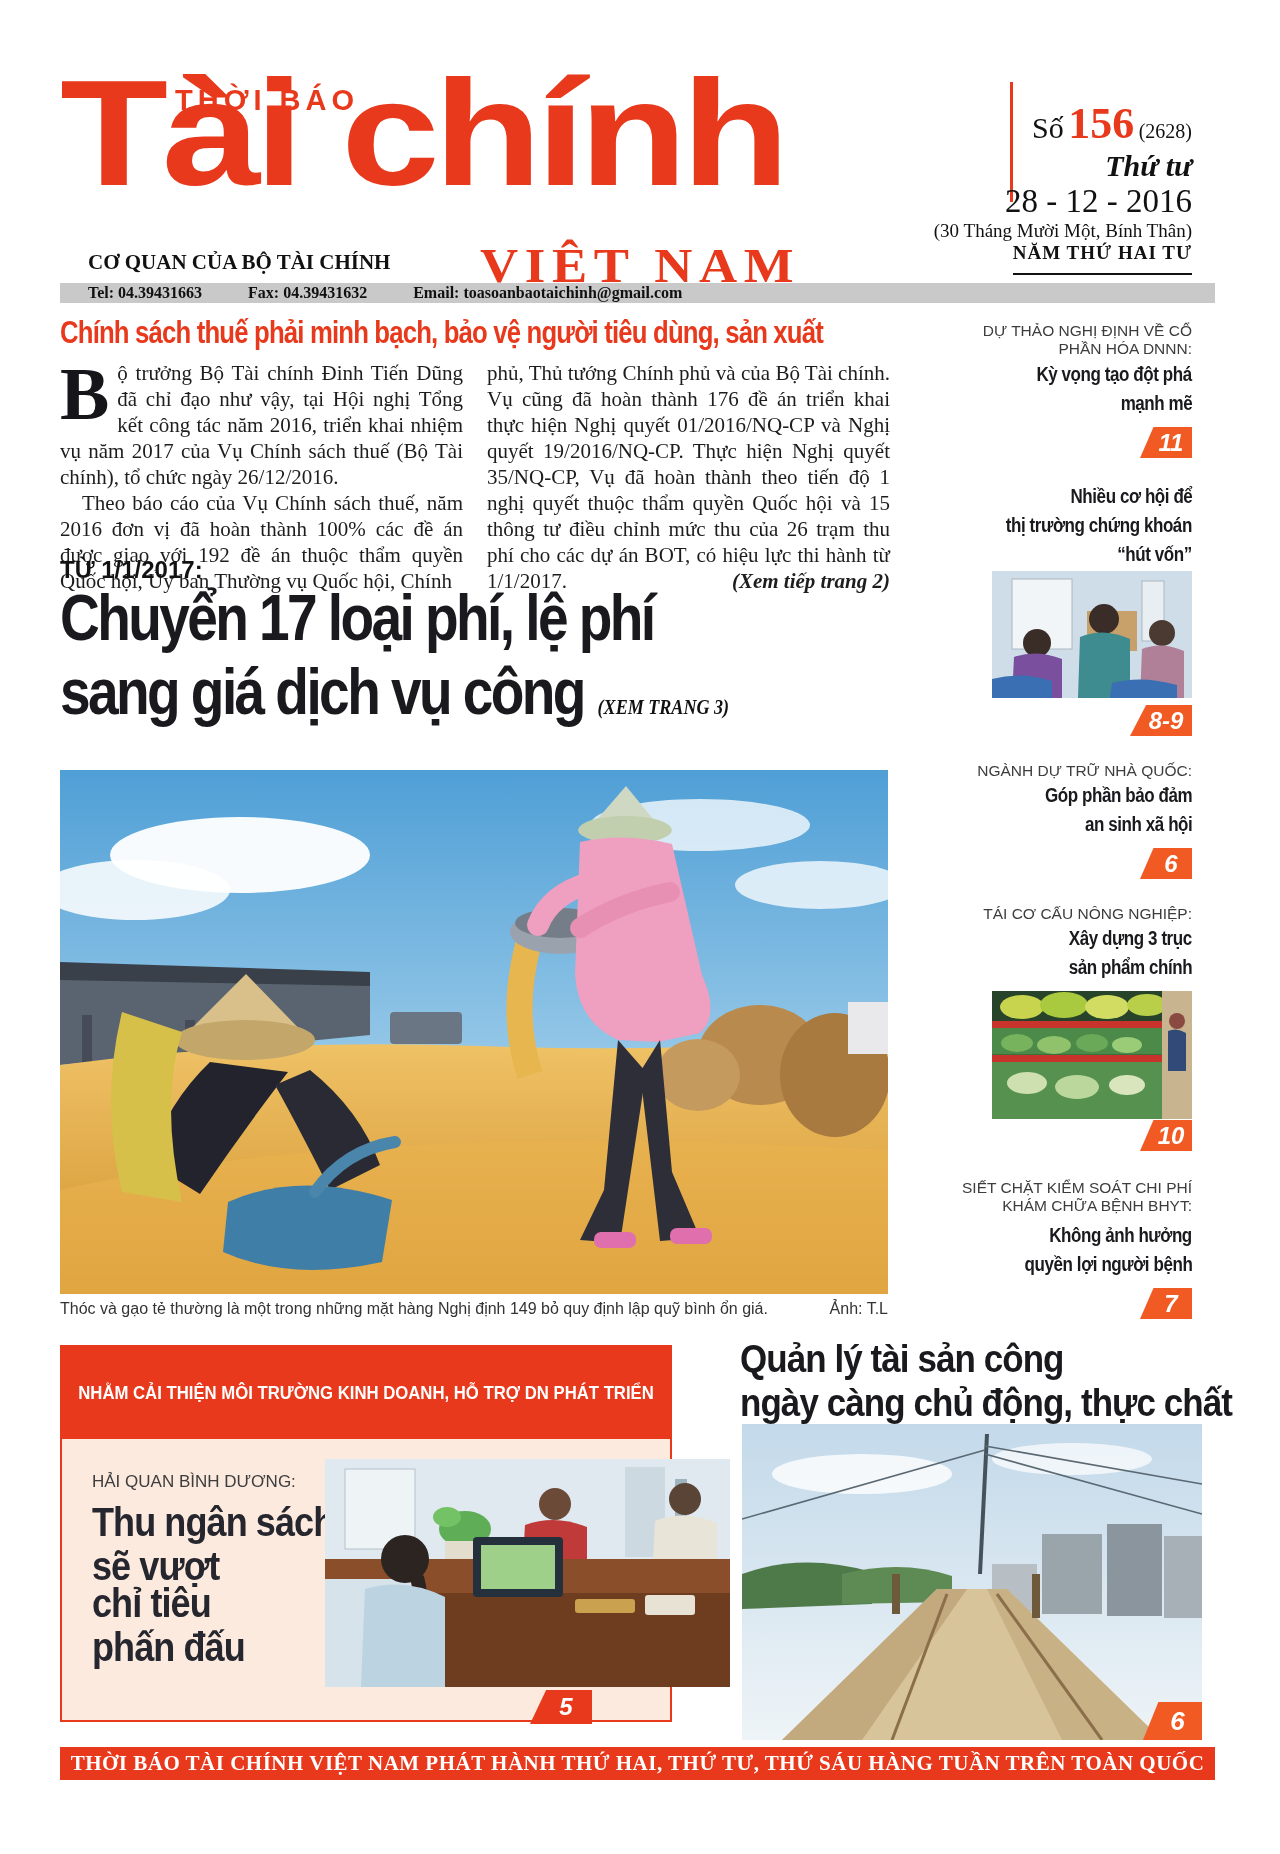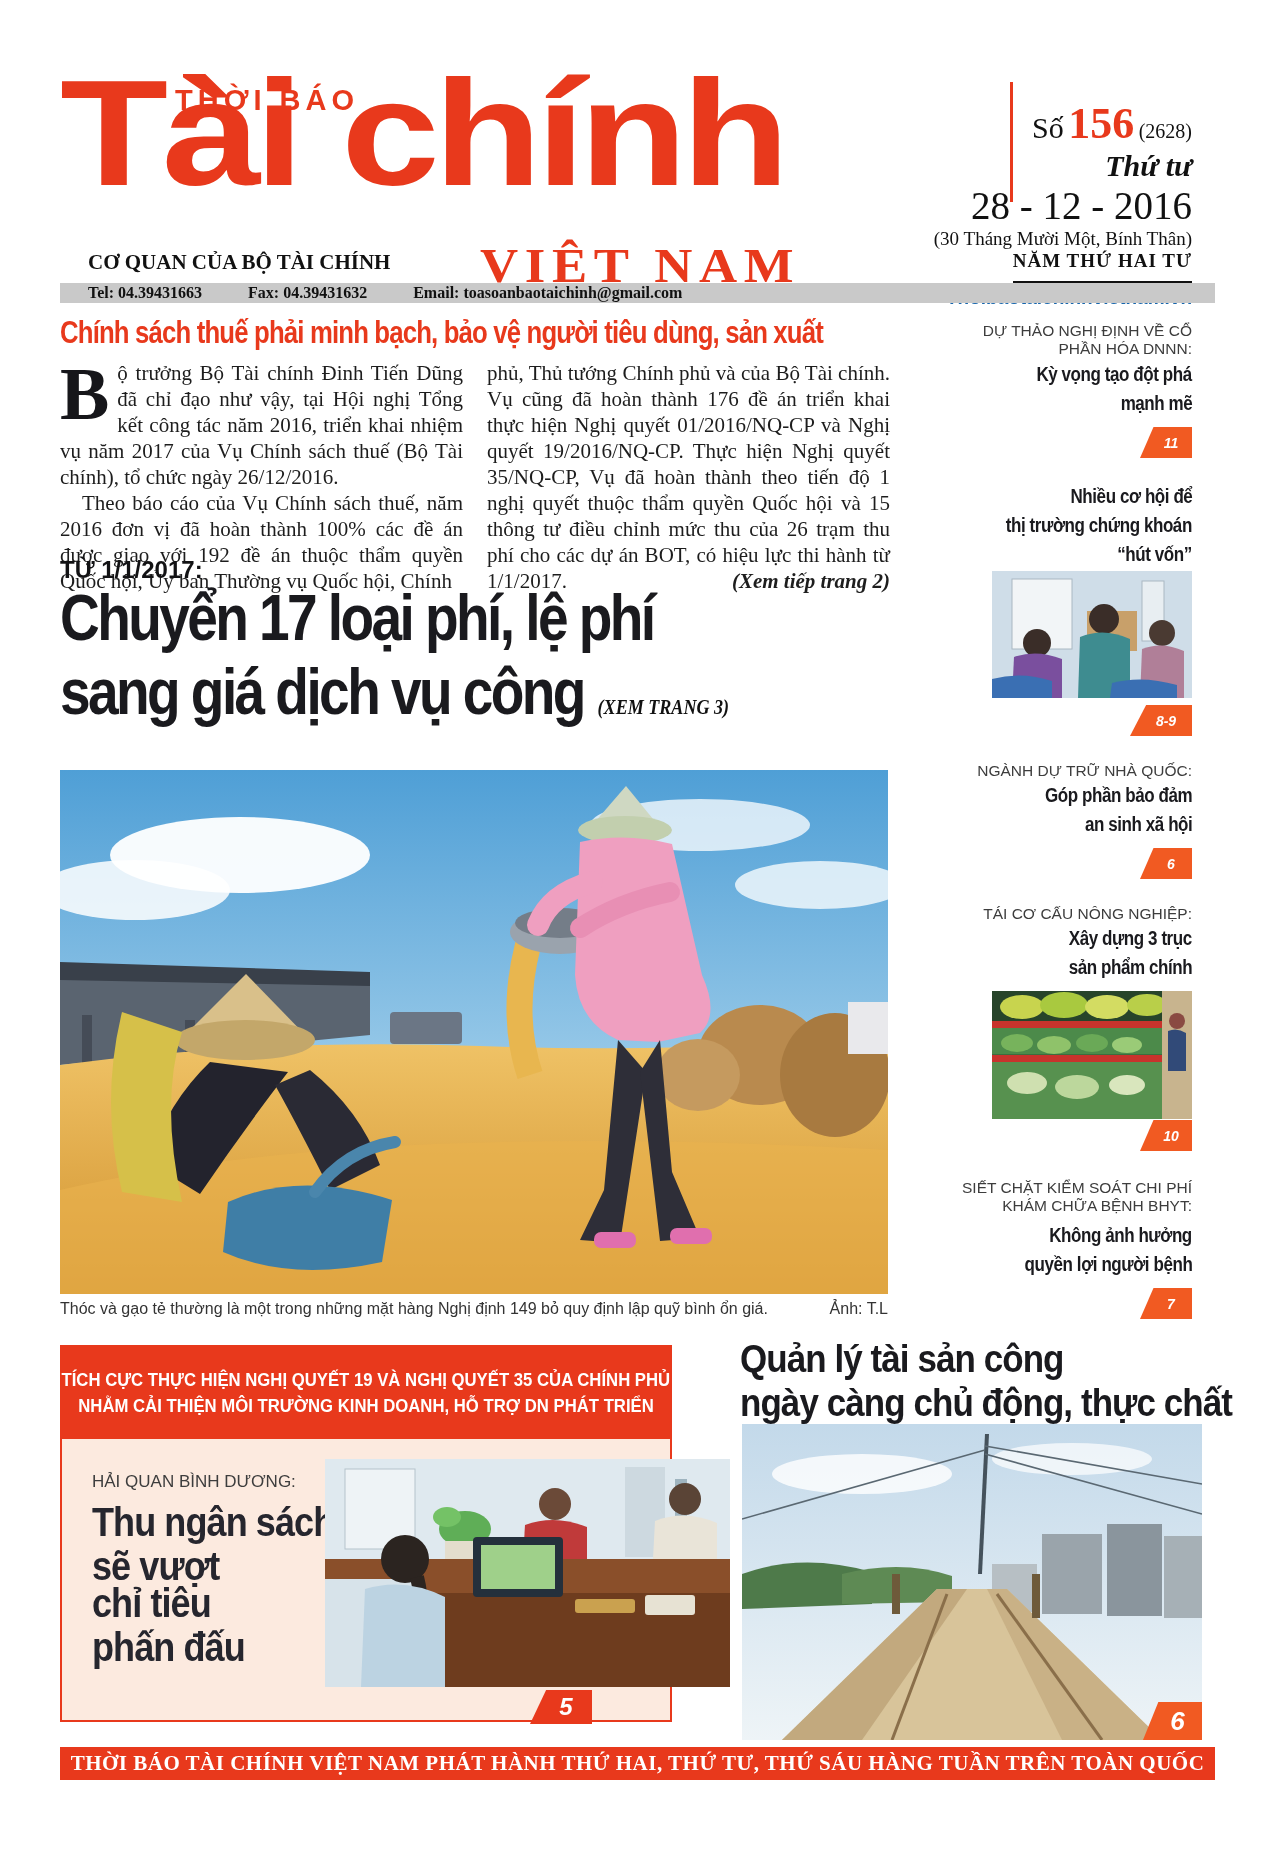--- a/index.html
+++ b/index.html
@@ -18,21 +18,21 @@
   
   .mast-kicker{font-size:29px;font-weight:900;letter-spacing:5px;color:#e8391c;}
   .mast-logo{font-size:150px;font-weight:900;letter-spacing:-5px;color:#e8391c;line-height:1;}
   .mast-country{font-family:"Liberation Serif",serif;font-size:48px;font-weight:700;letter-spacing:6px;color:#e8391c;}
   .mast-agency{font-family:"Liberation Serif",serif;font-size:21px;font-weight:700;color:#111;}
   .info{right:88px;text-align:right;color:#111;}
   .info .lbl{font-family:"Liberation Serif",serif;font-size:30px;}
   .info .num{font-family:"Liberation Serif",serif;font-size:44px;font-weight:700;color:#e8391c;}
   .info .code{font-family:"Liberation Serif",serif;font-size:20px;}
   .info-weekday{font-family:"Liberation Serif",serif;font-style:italic;font-weight:700;font-size:30px;}
-  .info-date{font-family:"Liberation Serif",serif;font-size:39px;}
+  .info-date{font-family:"Liberation Serif",serif;font-size:33px;}
   .info-lunar{font-family:"Liberation Serif",serif;font-size:19px;}
   .info-year{font-family:"Liberation Serif",serif;font-size:19px;font-weight:700;letter-spacing:1px;
              border-bottom:2px solid #111;padding-bottom:9px;display:inline-block;}
   .info-web{font-size:19px;font-weight:700;color:#1766ad;}
   .graybar{left:60px;top:283px;width:1155px;height:20px;background:#c9c9c9;display:flex;align-items:center;
            gap:46px;padding-left:28px;box-sizing:border-box;font-family:"Liberation Serif",serif;
            font-weight:700;font-size:16px;color:#111;}
   
   .lead-h{font-size:31px;font-weight:900;letter-spacing:-1px;color:#e8391c;}
   .cols{left:60px;top:360px;width:830px;display:flex;gap:24px;}
@@ -48,21 +48,21 @@
   .feat-line{font-size:64px;font-weight:900;letter-spacing:-3px;color:#1a1a1e;line-height:1;}
   .feat-ref{font-family:"Liberation Serif",serif;font-size:21px;font-weight:700;font-style:italic;
             letter-spacing:0;margin-left:16px;color:#111;}
   .caption-row{left:60px;top:1300px;width:828px;font-size:16px;color:#333;}
   .caption-row .credit{float:right;}
   
   .sb{left:950px;width:242px;text-align:right;}
   .sb-kicker{font-size:15.5px;line-height:18px;color:#3d3d3d;}
   .sb-line{font-size:20px;font-weight:800;line-height:29px;color:#1a1a1e;letter-spacing:-.5px;}
   .badge{position:absolute;right:88px;background:#f15a22;color:#fff;font-weight:700;font-style:italic;
-         font-size:14px;display:flex;align-items:center;justify-content:center;padding-left:10px;
+         font-size:24px;display:flex;align-items:center;justify-content:center;padding-left:10px;
          box-sizing:border-box;clip-path:polygon(26% 0,100% 0,100% 100%,0 100%);}
   .sb-photo{position:absolute;left:992px;width:200px;display:block;}
   
   .bl{left:60px;top:1345px;width:612px;height:377px;border:2px solid #e8391c;background:#fceadf;
       box-sizing:border-box;}
   .bl-banner{position:absolute;left:0;top:0;width:100%;height:92px;background:#e8391c;display:flex;
              flex-direction:column;align-items:center;justify-content:center;gap:4px;}
   .bl-banner div{color:#fff;font-weight:800;font-size:19px;}
   .bl-kicker{position:absolute;left:30px;top:125px;font-size:17px;color:#3d3d3d;}
   .bl-line{position:absolute;left:30px;font-size:40px;font-weight:900;letter-spacing:-1px;
@@ -259,21 +259,20 @@
 
   <div class="abs sb sb-kicker" style="top:1179px;">SIẾT CHẶT KIỂM SOÁT CHI PHÍ KHÁM CHỮA BỆNH BHYT:</div>
   <div class="abs sb" style="top:1221px;">
     <div class="sb-line"><span class="cx85r">Không ảnh hưởng</span></div>
     <div class="sb-line"><span class="cx85r">quyền lợi người bệnh</span></div>
   </div>
   <div class="badge" style="top:1288px;width:52px;height:31px;">7</div>
 
   <div class="abs bl">
     <div class="bl-banner">
-      <div><span class="cx88c">TÍCH CỰC THỰC HIỆN NGHỊ QUYẾT 19 VÀ NGHỊ QUYẾT 35 CỦA CHÍNH PHỦ</span></div>
       <div><span class="cx88c">NHẰM CẢI THIỆN MÔI TRƯỜNG KINH DOANH, HỖ TRỢ DN PHÁT TRIỂN</span></div>
     </div>
     <div class="bl-kicker">HẢI QUAN BÌNH DƯƠNG:</div>
     <div class="bl-line" style="top:155px;"><span class="cx9">Thu ngân sách</span></div>
     <div class="bl-line" style="top:199px;"><span class="cx9">sẽ vượt</span></div>
     <div class="bl-line" style="top:236px;"><span class="cx9">chỉ tiêu</span></div>
     <div class="bl-line" style="top:280px;"><span class="cx9">phấn đấu</span></div>
 
     <svg style="position:absolute;left:263px;top:112px;" width="405" height="228" viewBox="0 0 405 228">
       <rect width="405" height="228" fill="#dfe9ef"></rect>

